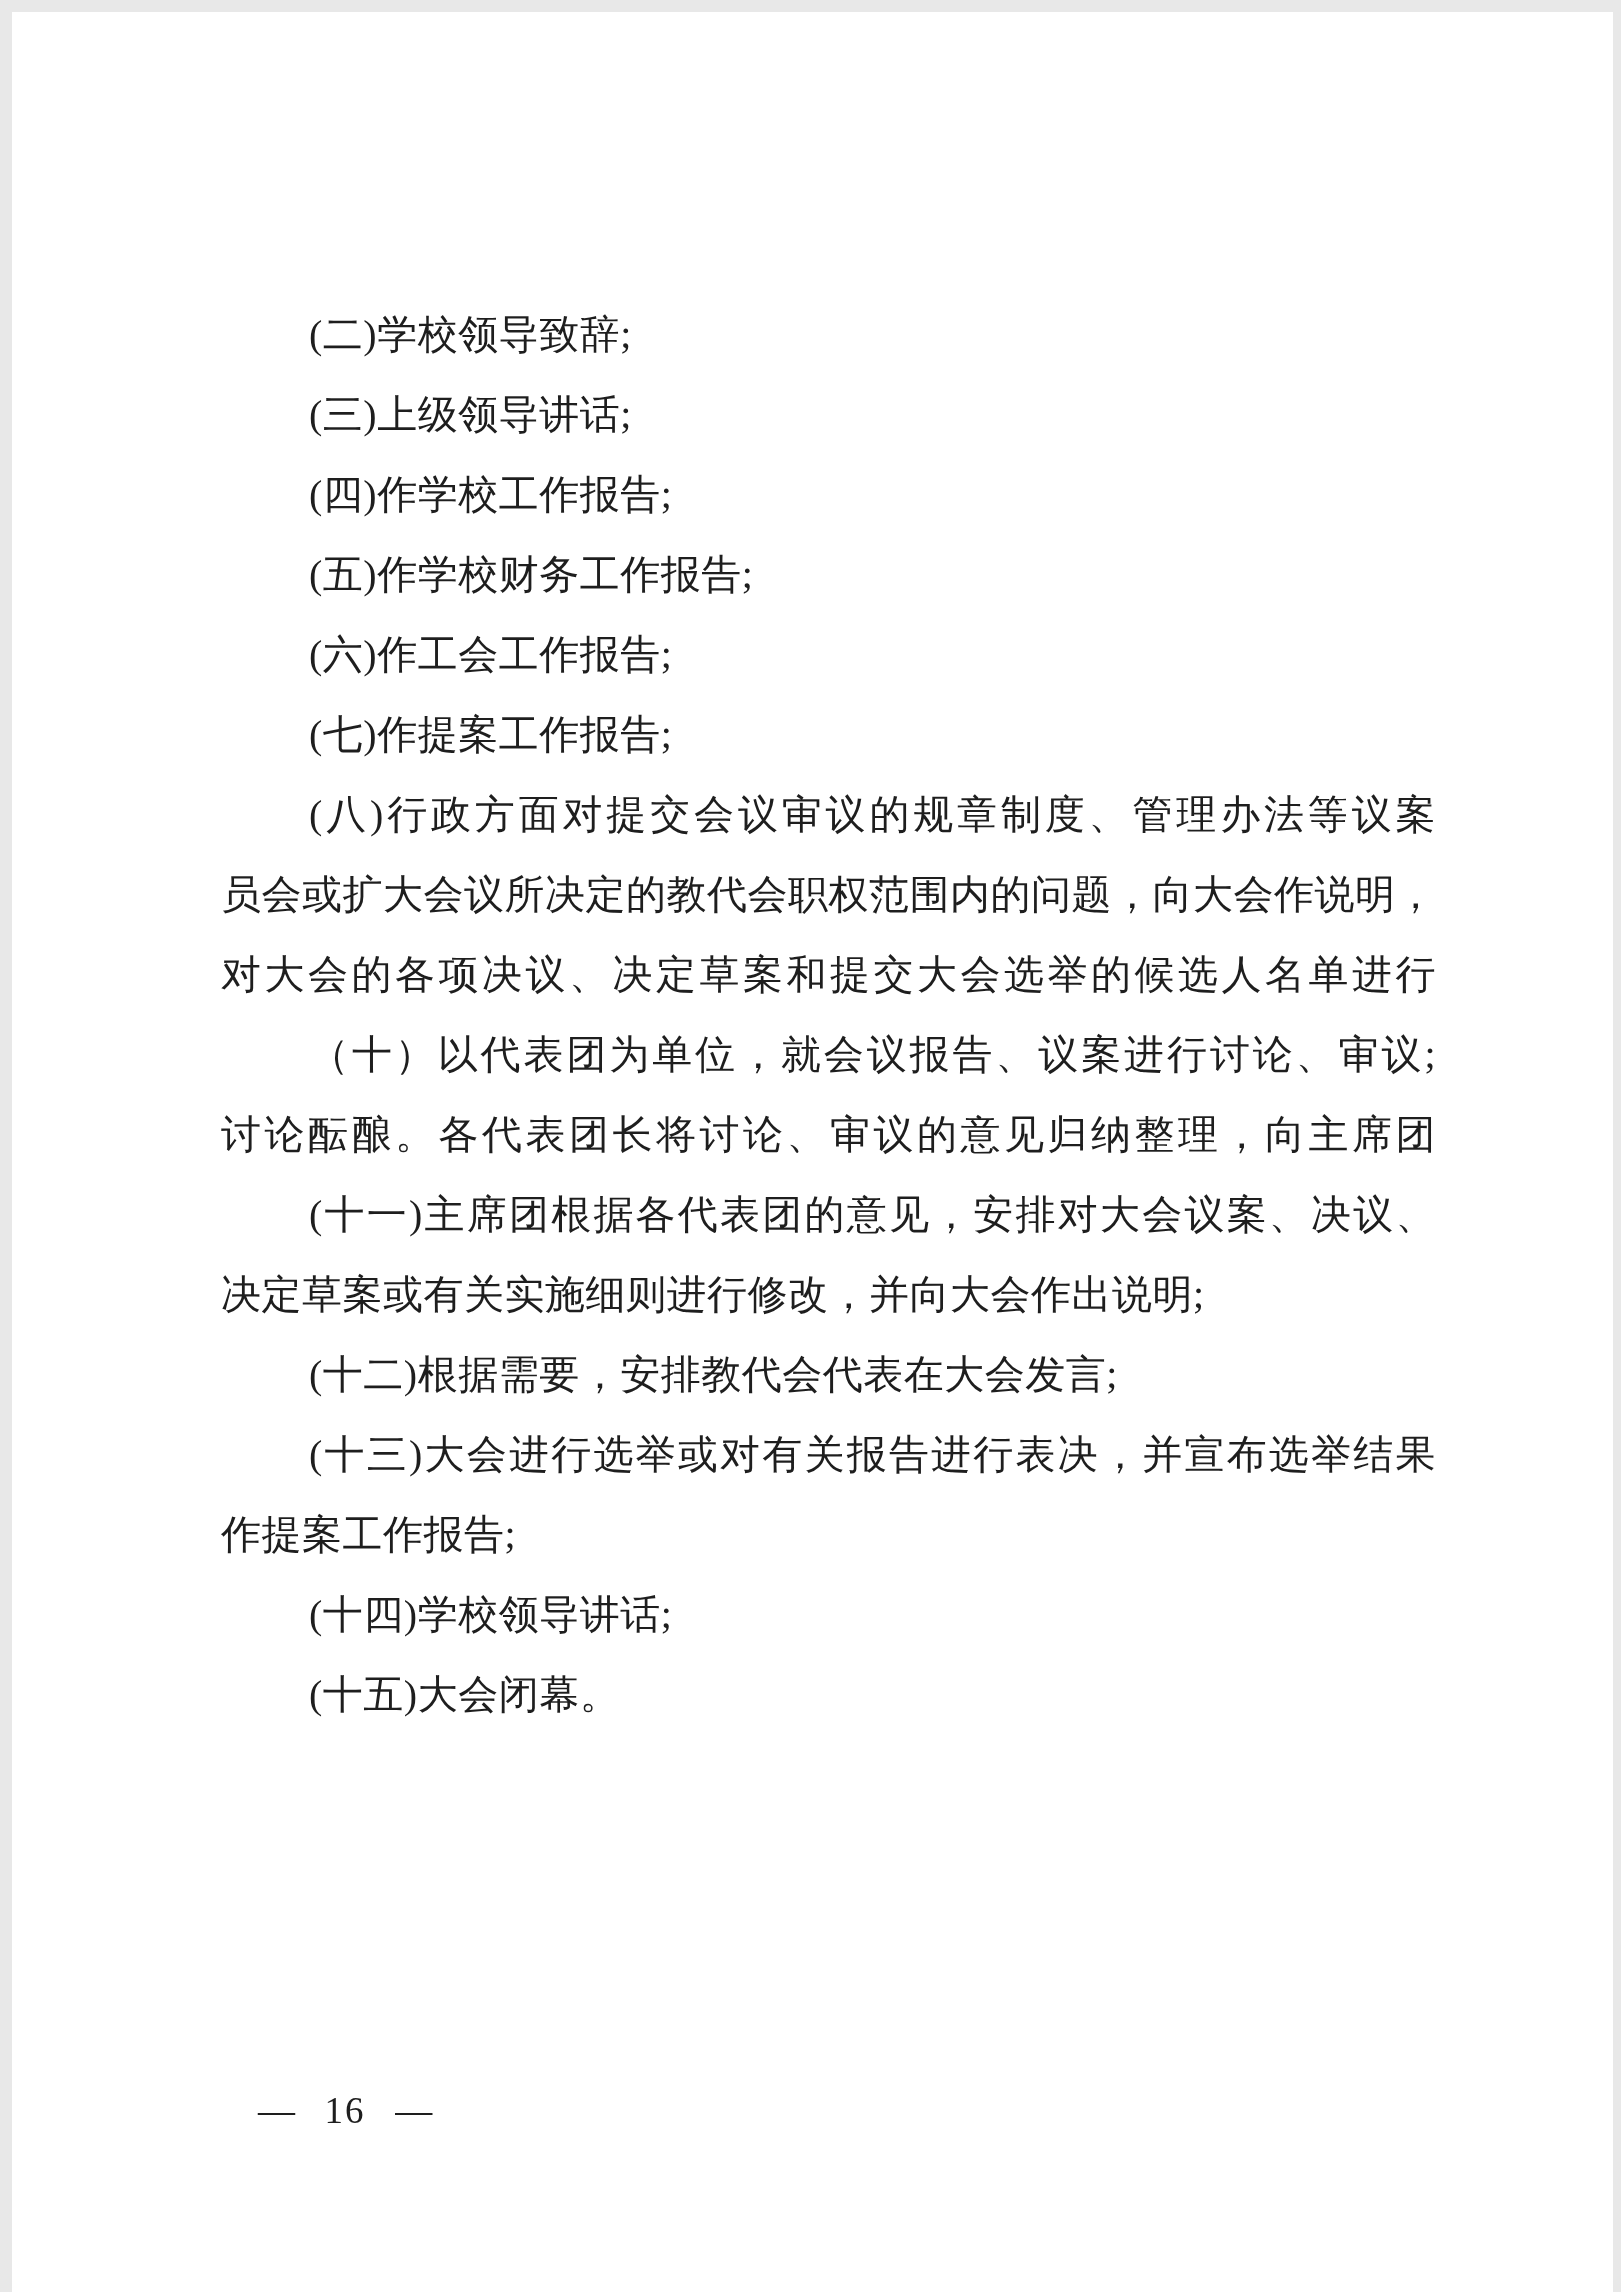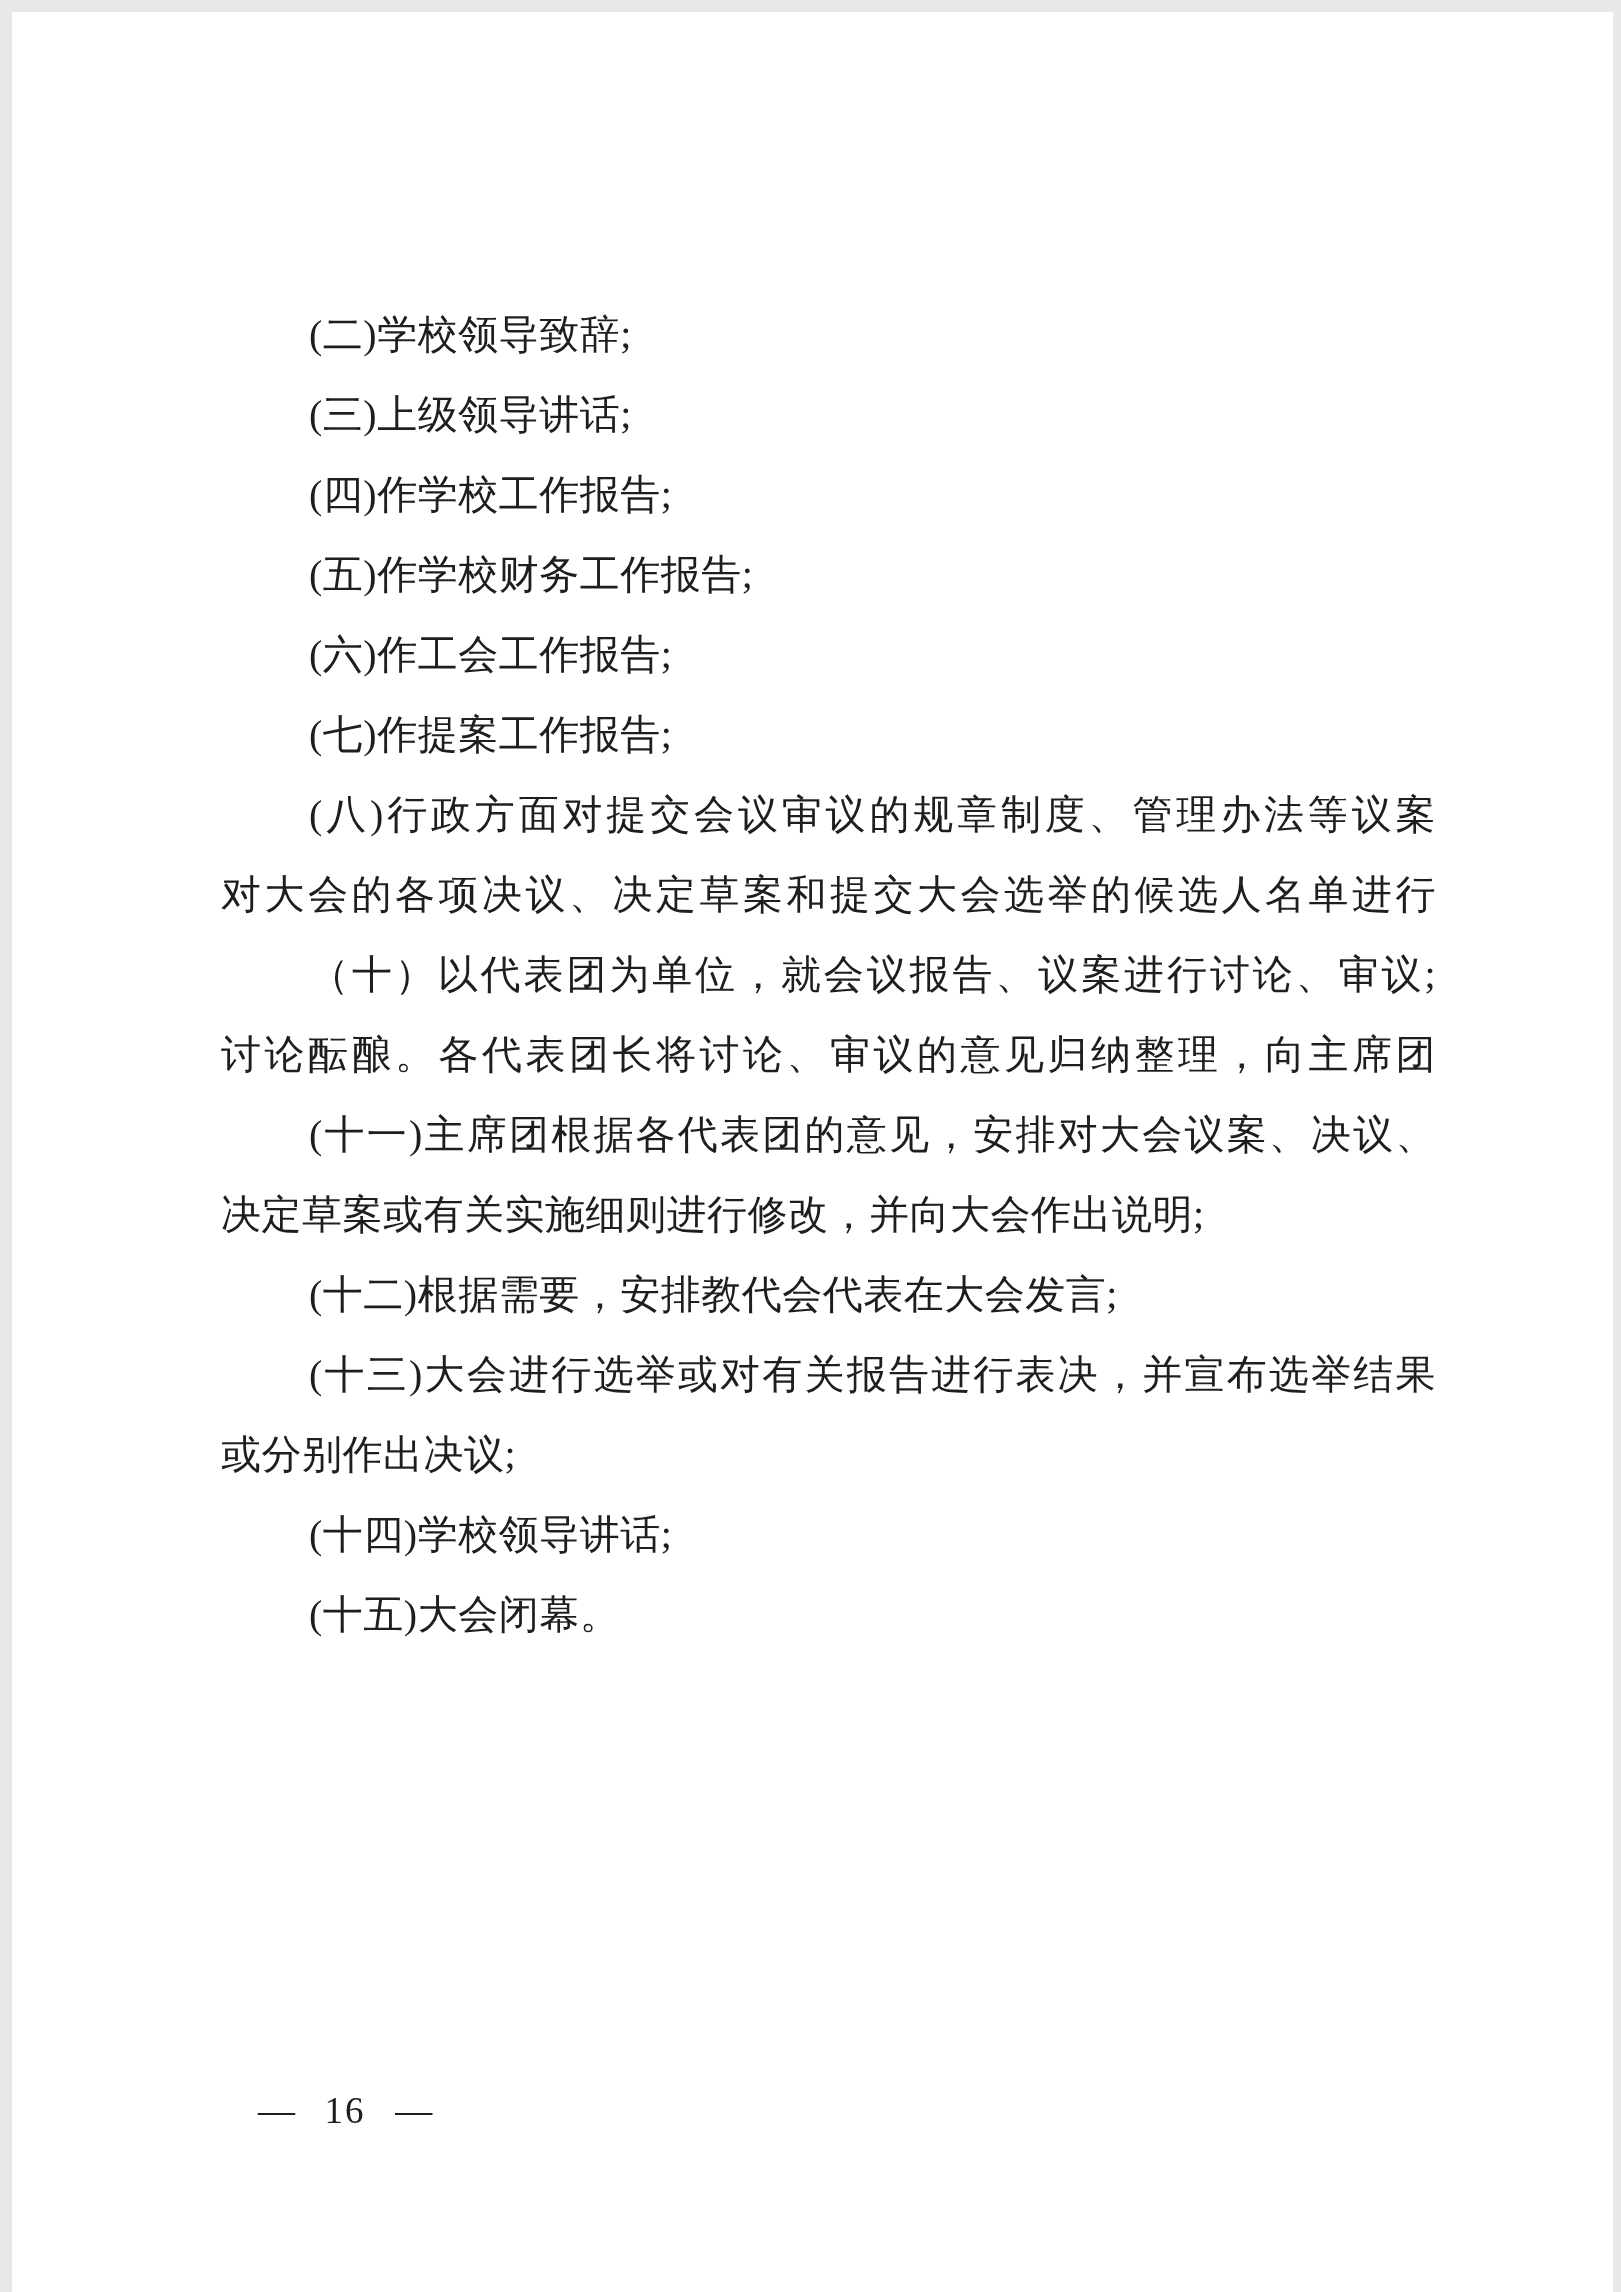--- a/index.html
+++ b/index.html
@@ -78,40 +78,41 @@
 
     <div class="para">
       <div class="line indent">(七)作提案工作报告;</div>
     </div>
 
     <div class="para">
       <div class="line indent fill">(八)行政方面对提交会议审议的规章制度、管理办法等议案</div>
     </div>
 
     <div class="para">
+      <div class="line fill">员会或扩大会议所决定的教代会职权范围内的问题，向大会作说明，</div>
     </div>
 
     <div class="para">
       <div class="line fill">对大会的各项决议、决定草案和提交大会选举的候选人名单进行</div>
       <div class="line indent fill">（十）以代表团为单位，就会议报告、议案进行讨论、审议;</div>
       <div class="line fill">讨论酝酿。各代表团长将讨论、审议的意见归纳整理，向主席团</div>
     </div>
 
     <div class="para">
       <div class="line indent fill">(十一)主席团根据各代表团的意见，安排对大会议案、决议、</div>
       <div class="line">决定草案或有关实施细则进行修改，并向大会作出说明;</div>
     </div>
 
     <div class="para">
       <div class="line indent">(十二)根据需要，安排教代会代表在大会发言;</div>
     </div>
 
     <div class="para">
       <div class="line indent fill">(十三)大会进行选举或对有关报告进行表决，并宣布选举结果</div>
-      <div class="line">或分别作出决议;</div>
+      <div class="line">作提案工作报告;</div>
     </div>
 
     <div class="para">
       <div class="line indent">(十四)学校领导讲话;</div>
     </div>
 
     <div class="para">
       <div class="line indent">(十五)大会闭幕。</div>
     </div>
 

